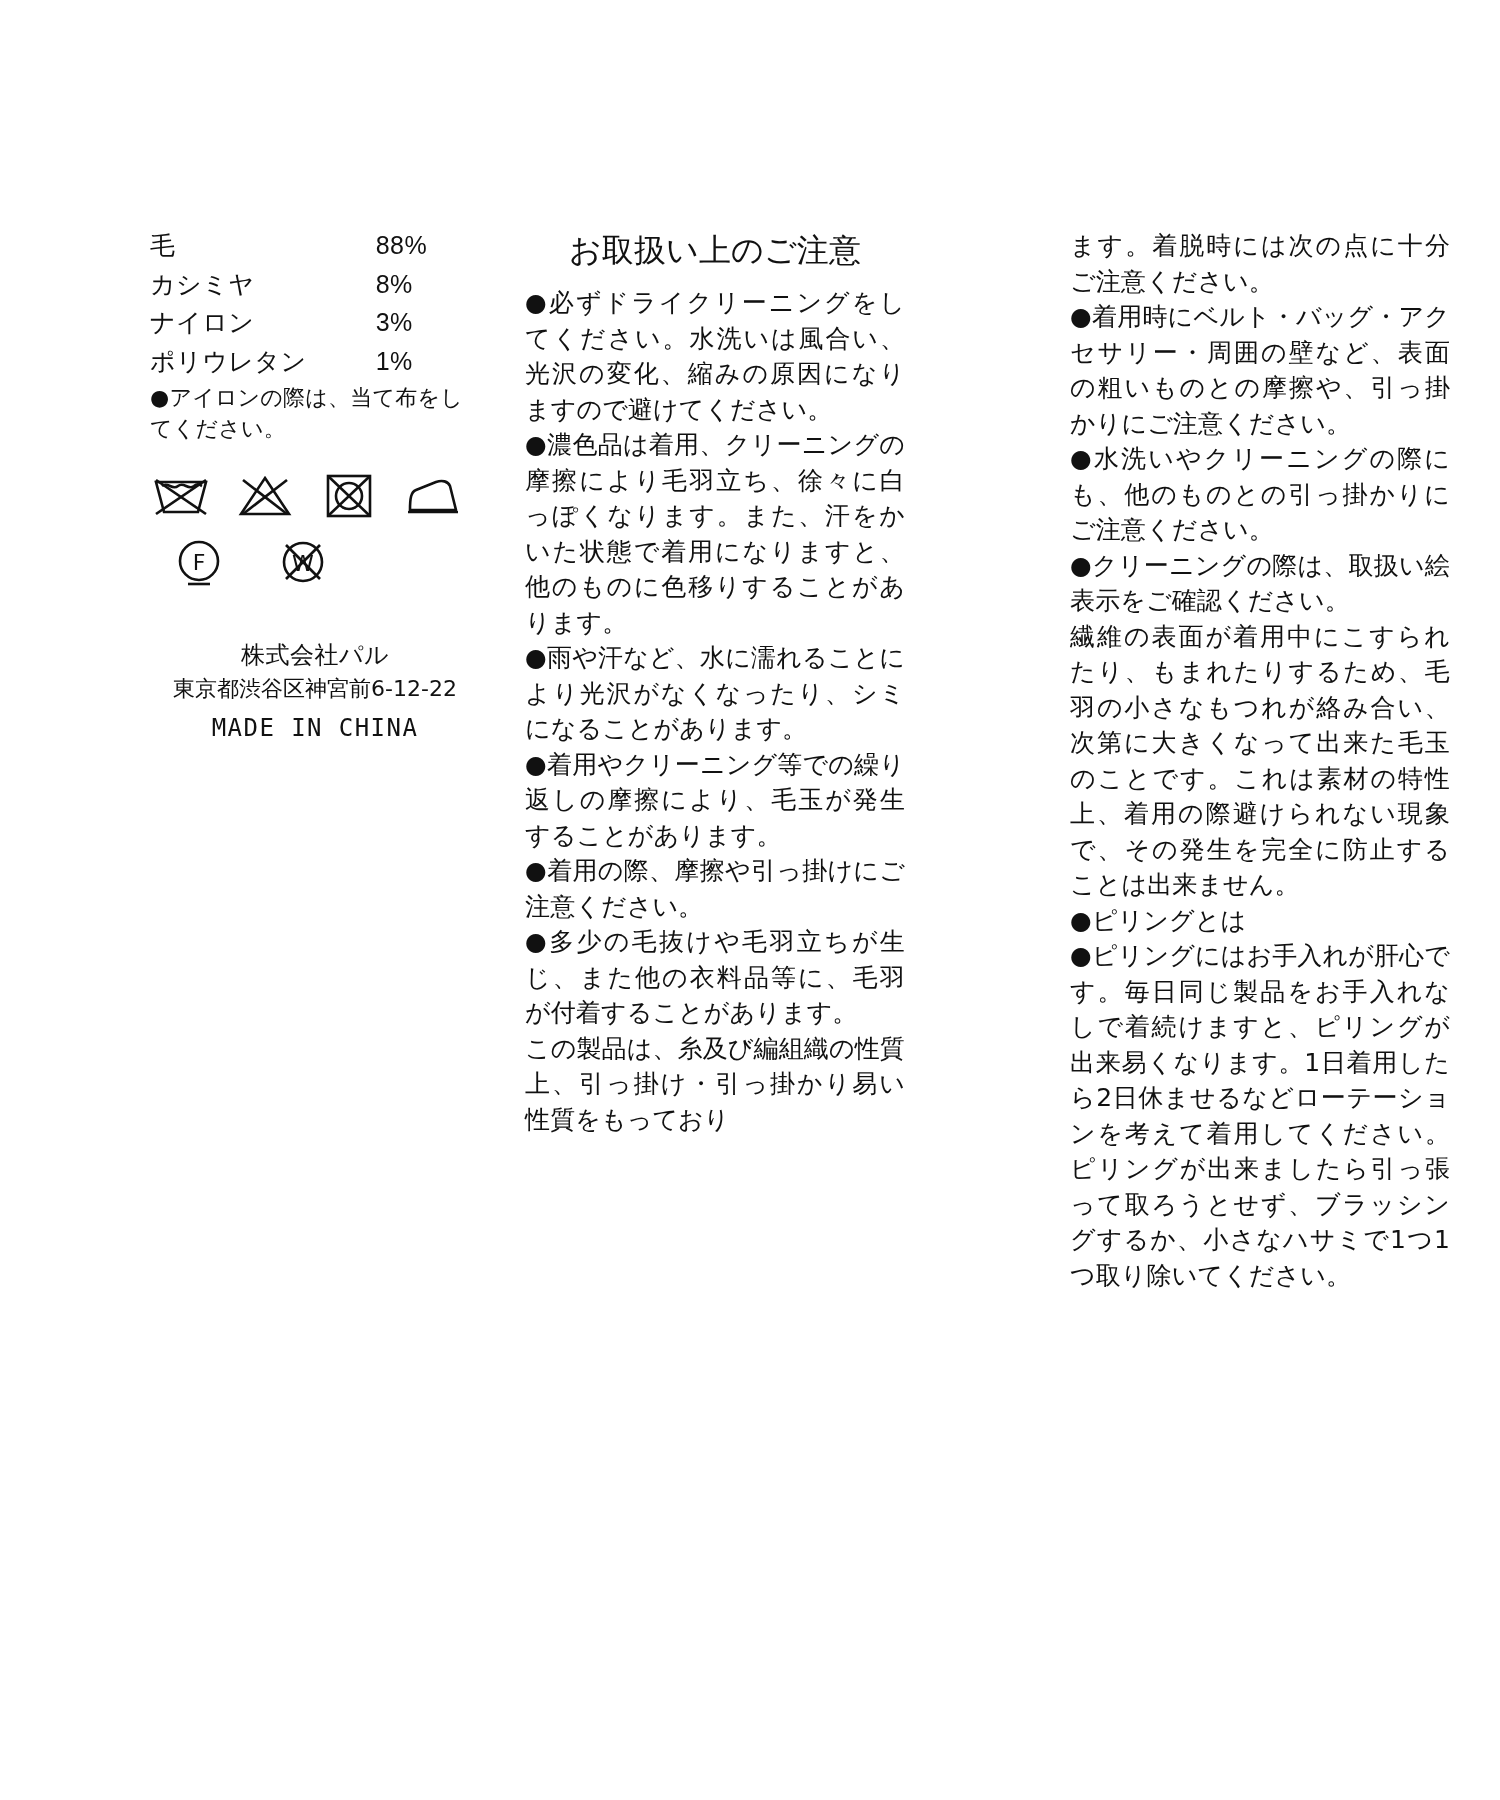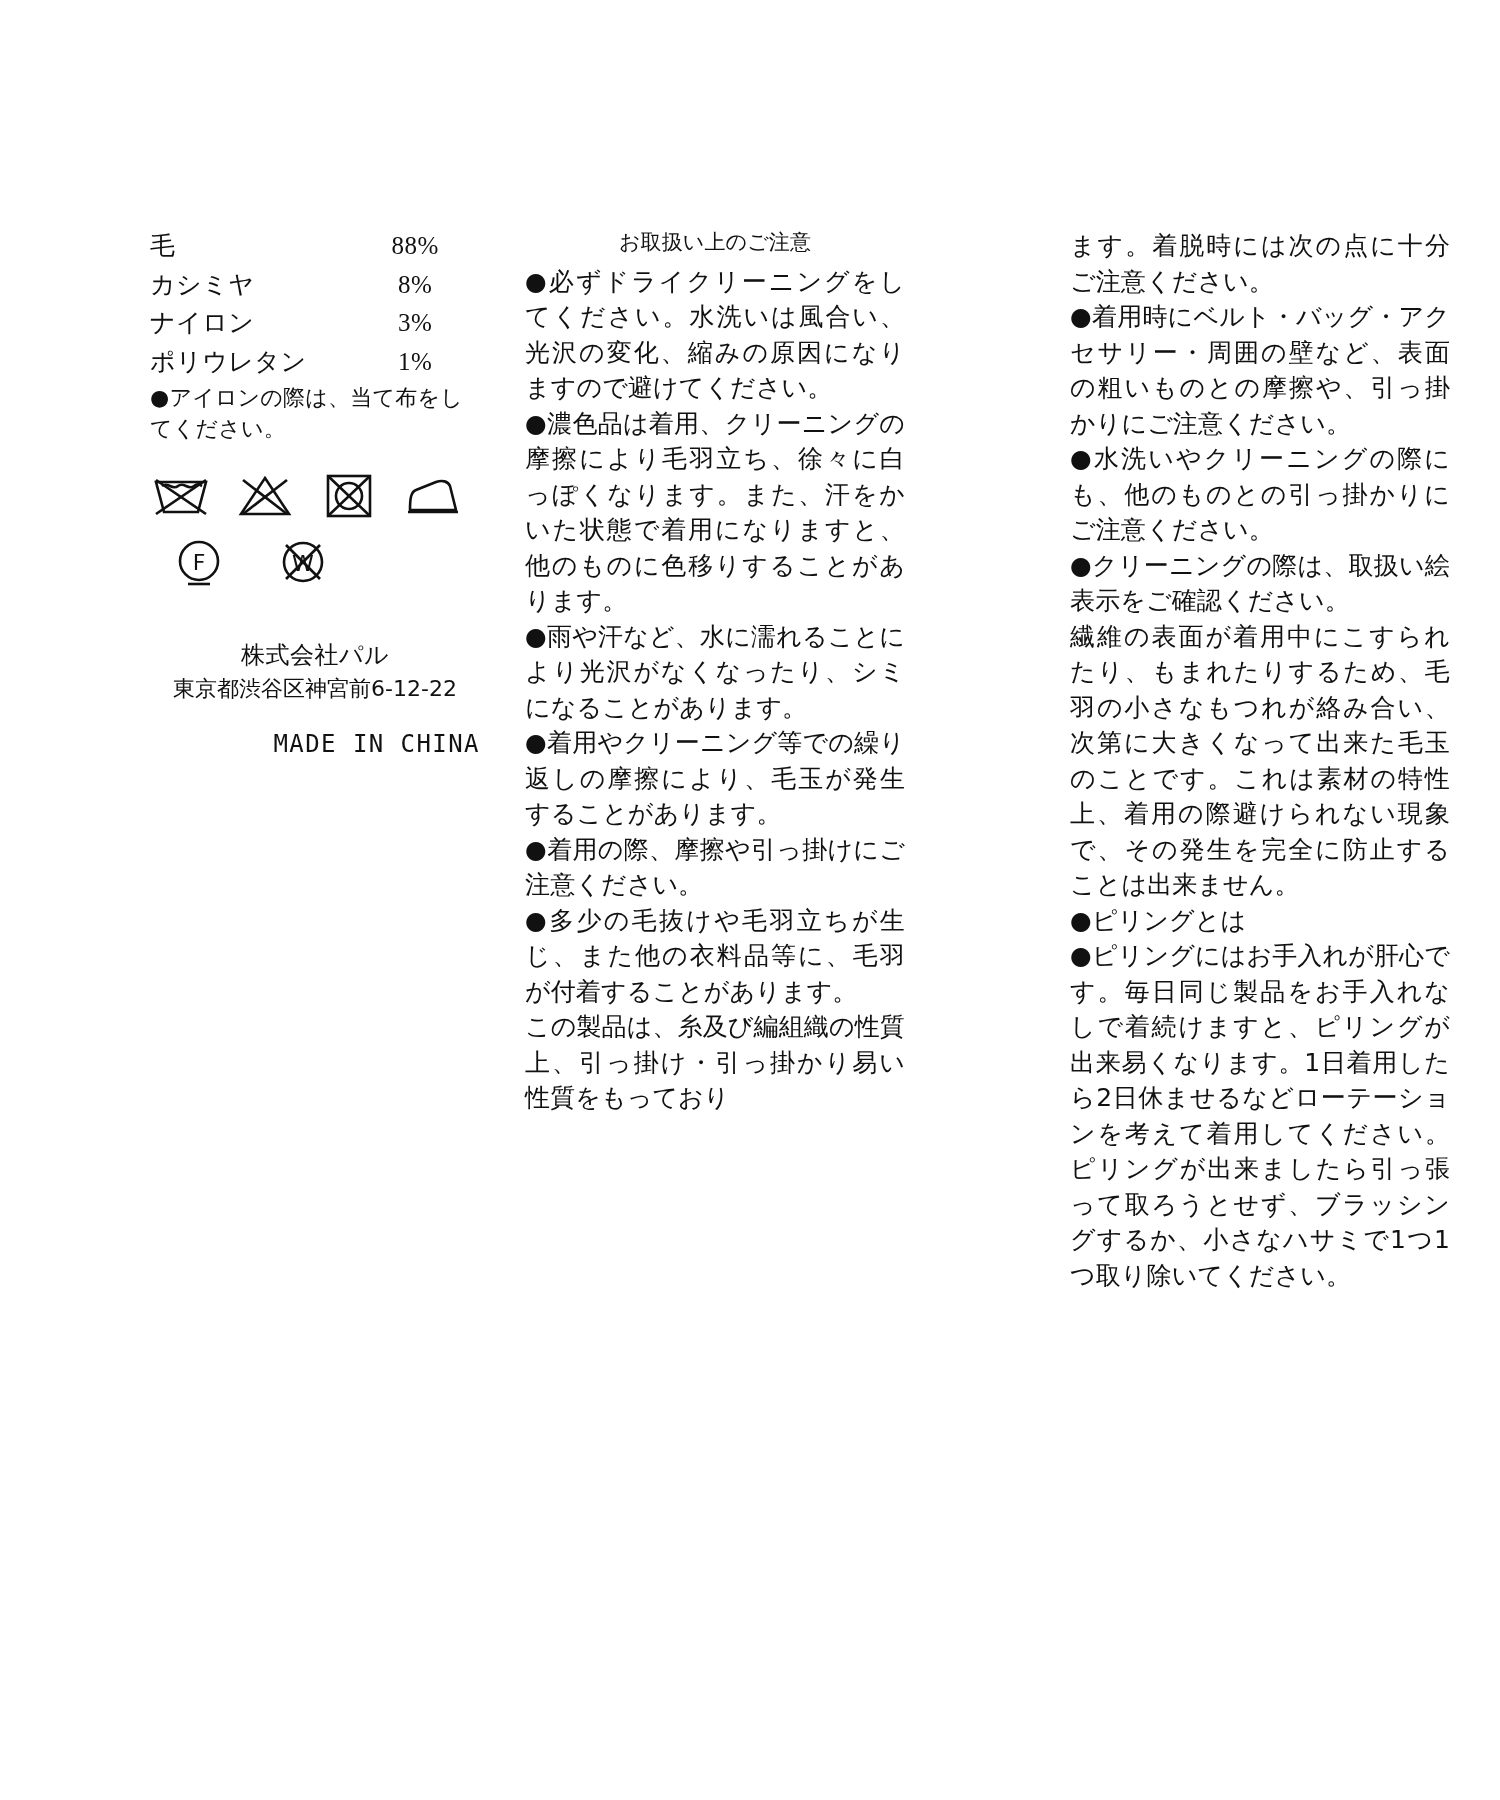--- a/index.html
+++ b/index.html
@@ -34,21 +34,21 @@
     width: 300px;
     font-size: 25px;
     line-height: 1.42;
     letter-spacing: 0.02em;
   }
   .fiber-table td {
     padding: 0 0 3px 0;
     white-space: nowrap;
   }
   .fiber-table td.name { text-align: left; }
-  .fiber-table td.pct { text-align: center; font-family: Liberation Serif, serif; }
+  .fiber-table td.pct { text-align: left; font-family: Liberation Sans, sans-serif; }
 
   .iron-note {
     font-size: 22px;
     line-height: 1.42;
     width: 320px;
     letter-spacing: 0.01em;
   }
 
   .symbols {
     margin-top: 24px;
@@ -73,45 +73,44 @@
   .company {
     margin-top: 50px;
     width: 330px;
     text-align: center;
     font-size: 24px;
     line-height: 1.45;
     letter-spacing: 0.02em;
   }
   .company .addr { letter-spacing: 0.0em; font-size: 22px; }
   .company .made {
-    margin-top: 22px;
+    margin-top: 6px;
     font-family: "DejaVu Sans Mono", monospace;
     font-size: 24px;
     letter-spacing: 0.06em;
-    text-align: right;
   }
 
   
   .col-care {
     position: absolute;
     top: 228px;
     width: 380px;
     font-size: 25px;
     line-height: 1.42;
     letter-spacing: 0.005em;
     text-align: justify;
     text-justify: inter-character;
   }
   #col-care-1 { left: 525px; }
   #col-care-2 { left: 1070px; }
 
   .care-title {
     text-align: center;
-    margin-bottom: 6px;
-    font-size: 21px;
+    margin-bottom: 12px;
+    font-size: 32px;
   }
   .care-p {
     margin: 0;
     text-align: justify;
     text-justify: inter-character;
   }
   .care-p + .care-p { margin-top: 0; }
 </style>
 </head>
 <body>

